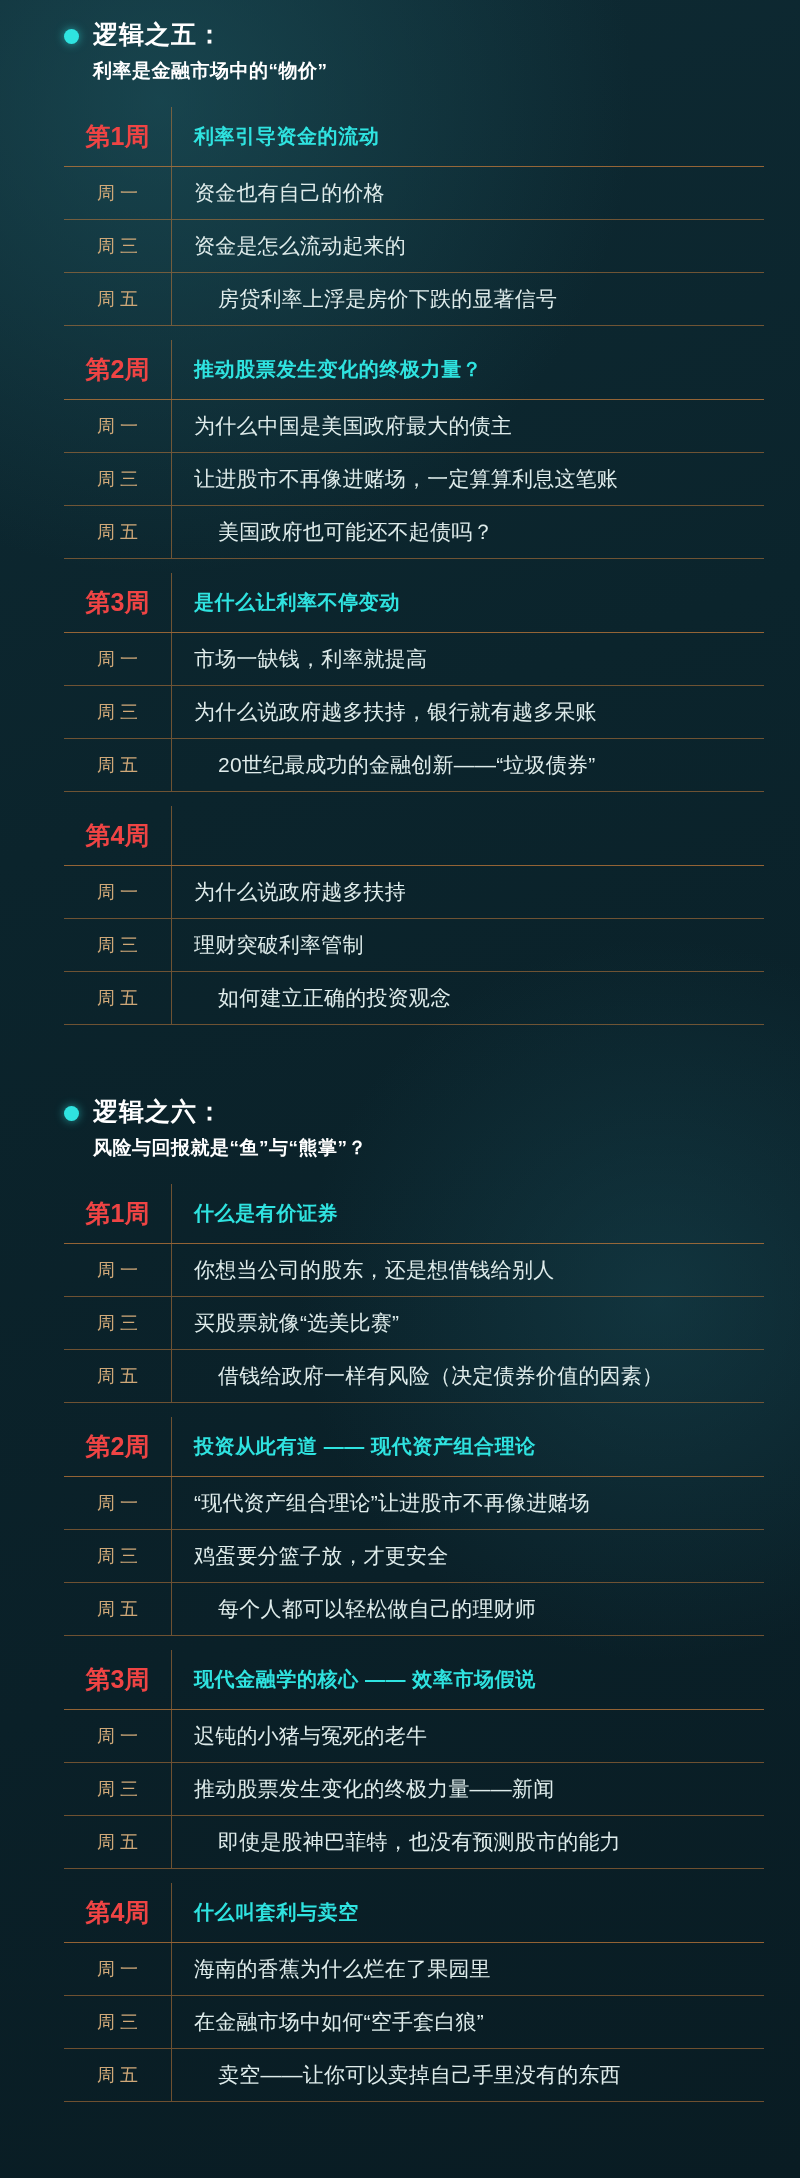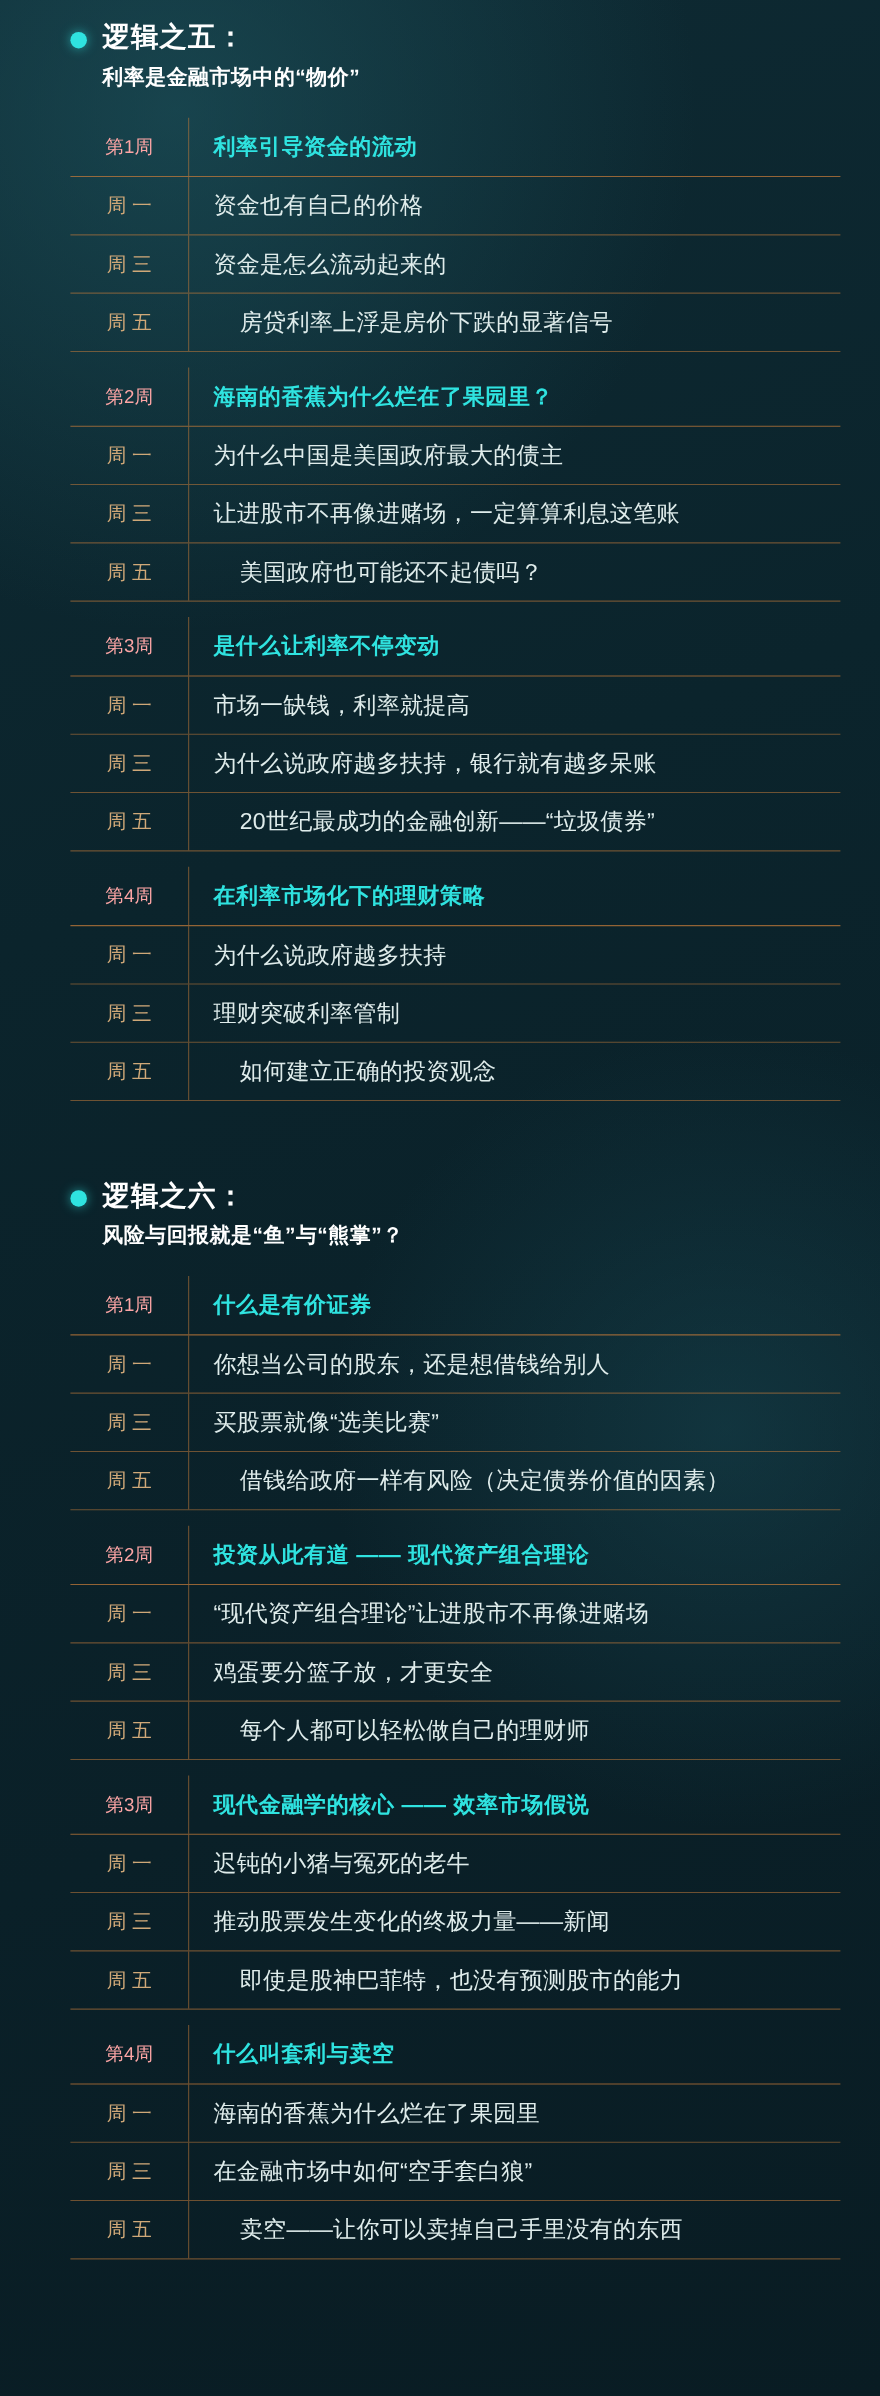--- a/index.html
+++ b/index.html
@@ -86,23 +86,23 @@
     width: 108px;
     flex: 0 0 108px;
     display: flex;
     align-items: center;
     justify-content: center;
     border-right: 1px solid rgba(193,122,58,0.55);
     color: #e7b06a;
     text-align: center;
   }
   .week-head .cell-week {
-    font-size: 17px;
-    font-weight: normal;
-    color: #fca5a5;
+    font-size: 25px;
+    font-weight: bold;
+    color: #ef4444;
     padding: 13px 0;
   }
   .day-row .cell-week {
     font-size: 18px;
     color: #cfa878;
     padding: 12px 0;
   }
   .cell-text {
     flex: 1 1 auto;
     display: flex;
@@ -156,21 +156,21 @@
       </div>
       <div class="row day-row">
         <div class="cell-week">周 五</div>
         <div class="cell-text">房贷利率上浮是房价下跌的显著信号</div>
       </div>
     </div>
 
     <div class="week">
       <div class="row week-head">
         <div class="cell-week">第2周</div>
-        <div class="cell-text">海南的香蕉为什么烂在了果园里？</div>
+        <div class="cell-text">推动股票发生变化的终极力量？</div>
       </div>
       <div class="row day-row">
         <div class="cell-week">周 一</div>
         <div class="cell-text">为什么中国是美国政府最大的债主</div>
       </div>
       <div class="row day-row">
         <div class="cell-week">周 三</div>
         <div class="cell-text">让进股市不再像进赌场，一定算算利息这笔账</div>
       </div>
       <div class="row day-row">
@@ -194,21 +194,20 @@
       </div>
       <div class="row day-row">
         <div class="cell-week">周 五</div>
         <div class="cell-text">20世纪最成功的金融创新——“垃圾债券”</div>
       </div>
     </div>
 
     <div class="week">
       <div class="row week-head">
         <div class="cell-week">第4周</div>
-        <div class="cell-text">在利率市场化下的理财策略</div>
       </div>
       <div class="row day-row">
         <div class="cell-week">周 一</div>
         <div class="cell-text">为什么说政府越多扶持</div>
       </div>
       <div class="row day-row">
         <div class="cell-week">周 三</div>
         <div class="cell-text">理财突破利率管制</div>
       </div>
       <div class="row day-row">

